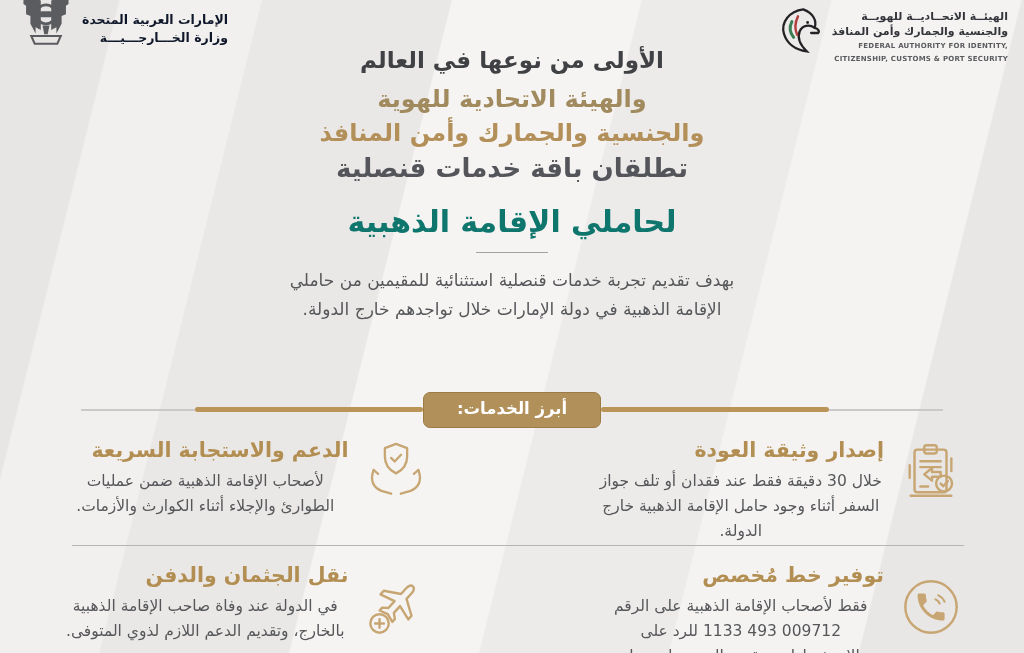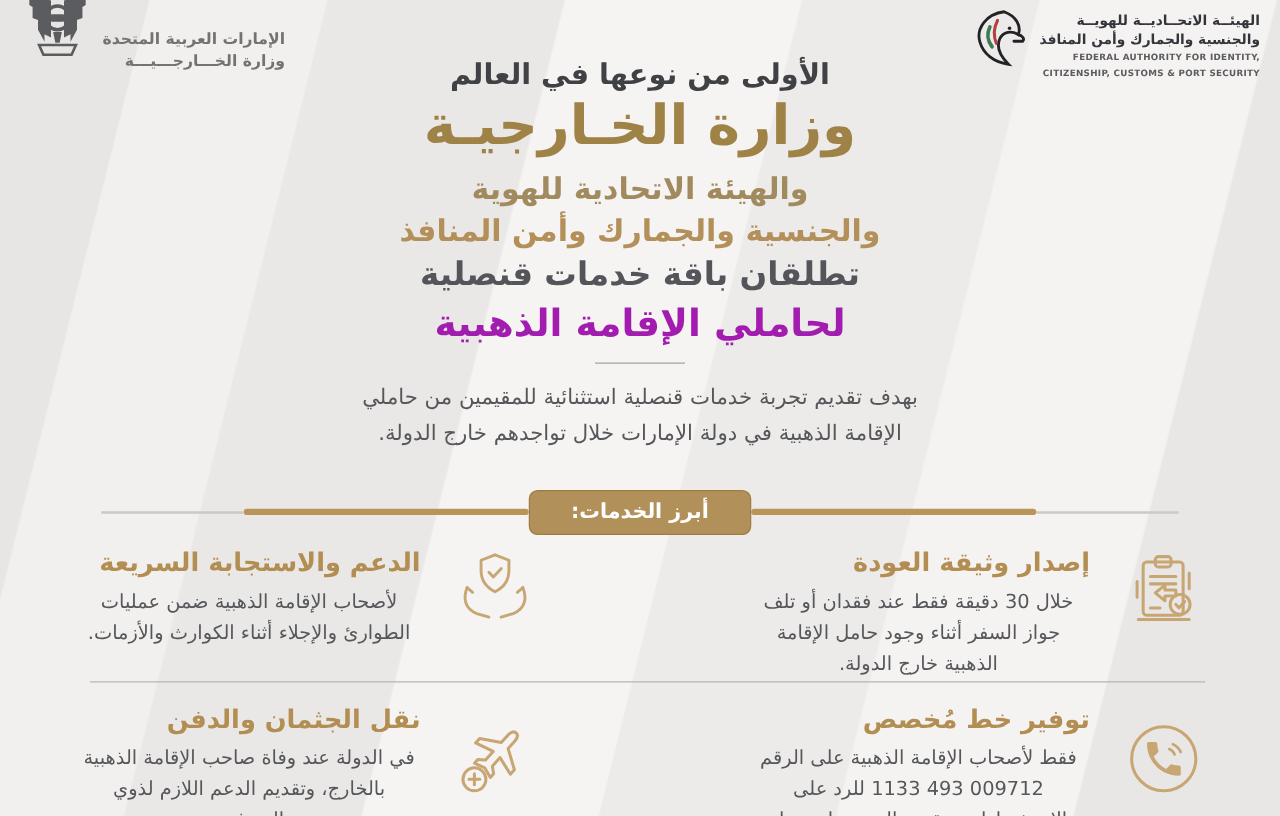--- a/index.html
+++ b/index.html
@@ -13,48 +13,48 @@
       #f2f0ee 10.15%, #f2f0ee 22%,
       #eae8e6 22.15%, #eae8e6 38%,
       #f5f4f2 38.15%, #f5f4f2 54%,
       #ecebe9 54.15%, #ecebe9 70%,
       #f4f3f1 70.15%, #f4f3f1 86%,
       #e9e7e5 86.15%, #e9e7e5 100%);
   }
   
   .mofa-logo{position:absolute;top:0;left:20;left:20px;display:flex;direction:ltr;align-items:flex-start}
   .mofa-emblem{margin-top:-6px;flex:none}
-  .mofa-text{margin:22px 0 0 10px;color:#737373;font-weight:bold;font-size:12.5px;line-height:18px;text-align:right;direction:rtl;white-space:nowrap}
+  .mofa-text{margin:11px 0 0 10px;color:#0f172a;font-weight:bold;font-size:12.5px;line-height:18px;text-align:right;direction:rtl;white-space:nowrap}
   .icp-logo{position:absolute;top:4px;right:16px;display:flex;direction:ltr;align-items:flex-start}
   .icp-falcon{flex:none;margin-top:0}
   .icp-text{margin:5px 0 0 6px;width:176px}
   .icp-ar{color:#33353b;font-weight:bold;font-size:11px;line-height:15px;text-align:right;direction:rtl;white-space:nowrap}
   .icp-en{color:#5a5b5f;font-size:7px;line-height:9.5px;text-align:right;direction:ltr;letter-spacing:.25px;font-weight:bold;margin-top:3px;white-space:nowrap}
   
   .hero{position:absolute;top:46px;left:0;right:0;text-align:center}
   .hero-tagline{font-size:23px;line-height:28px;font-weight:bold;color:#404144}
   .hero-title{font-size:44px;line-height:50px;font-weight:bold;color:#9f8246;margin-top:2px}
   .hero-sub1{font-size:24px;line-height:30px;font-weight:bold;color:#a18a5d;margin-top:10px}
   .hero-sub2{font-size:24px;line-height:30px;font-weight:bold;color:#b3905a;margin-top:4px}
   .hero-launch{font-size:26px;line-height:32px;font-weight:bold;color:#54555a;margin-top:4px}
-  .hero-audience{font-size:30px;line-height:36px;font-weight:bold;color:#a21caf;margin-top:6px}
+  .hero-audience{font-size:30px;line-height:36px;font-weight:bold;color:#0f766e;margin-top:20px}
   .hero-rule{width:72px;height:1px;background:#a3a2a0;margin:12px auto 0}
   .hero-desc{font-size:17px;line-height:28.5px;color:#56575a;margin:13px auto 0;max-width:490px}
   
   .services-band{position:absolute;top:392px;left:0;right:0;display:flex;align-items:center;justify-content:center}
   .band-thin{height:2px;background:#cbc9c7;width:114px;flex:none}
   .band-gold{height:5px;background:#bb9458;border-radius:3px;width:228px;flex:none}
   .band-badge{flex:none;background:#b2905a;border:1px solid #9c7c44;border-radius:7px;color:#ffffff;
     font-size:16.5px;font-weight:bold;line-height:1;padding:8px 33px 9px;direction:rtl}
   
   .services{position:absolute;left:62px;right:62px}
   .row1{top:437px}
   .row2{top:562px}
   .srow{display:flex;justify-content:space-between;direction:rtl}
-  .service{width:40.5%;display:flex;direction:rtl;gap:28px;align-items:flex-start}
+  .service{width:40.5%;display:flex;direction:rtl;gap:16px;align-items:flex-start}
   .service .icon-box{flex:none;margin-top:2px}
   .row2 .icon-box{margin-top:14px}
   .service-title{font-size:20.5px;line-height:26px;font-weight:bold;color:#b28e52;margin:0 0 6px;text-align:right}
   .service-body{font-size:15.5px;line-height:25px;color:#56575a;text-align:center}
   .mid-divider{position:absolute;top:545px;left:72px;right:60px;height:1px;background:#b7b5b3}
 </style>
 </head>
 <body>
 
 <div class="mofa-logo">
@@ -87,21 +87,20 @@
   <div class="icp-text">
     <div class="icp-ar">الهيئــة الاتحــاديــة للهويــة</div>
     <div class="icp-ar">والجنسية والجمارك وأمن المنافذ</div>
     <div class="icp-en">FEDERAL AUTHORITY FOR IDENTITY,</div>
     <div class="icp-en">CITIZENSHIP, CUSTOMS &amp; PORT SECURITY</div>
   </div>
 </div>
 
 <div class="hero">
   <div class="hero-tagline">الأولى من نوعها في العالم</div>
-  <div class="hero-title">وزارة الخـارجيـة</div>
   <div class="hero-sub1">والهيئة الاتحادية للهوية</div>
   <div class="hero-sub2">والجنسية والجمارك وأمن المنافذ</div>
   <div class="hero-launch">تطلقان باقة خدمات قنصلية</div>
   <div class="hero-audience">لحاملي الإقامة الذهبية</div>
   <div class="hero-rule"></div>
   <div class="hero-desc">بهدف تقديم تجربة خدمات قنصلية استثنائية للمقيمين من حاملي الإقامة الذهبية في دولة الإمارات خلال تواجدهم خارج الدولة.</div>
 </div>
 
 <div class="services-band">
   <div class="band-thin"></div>

